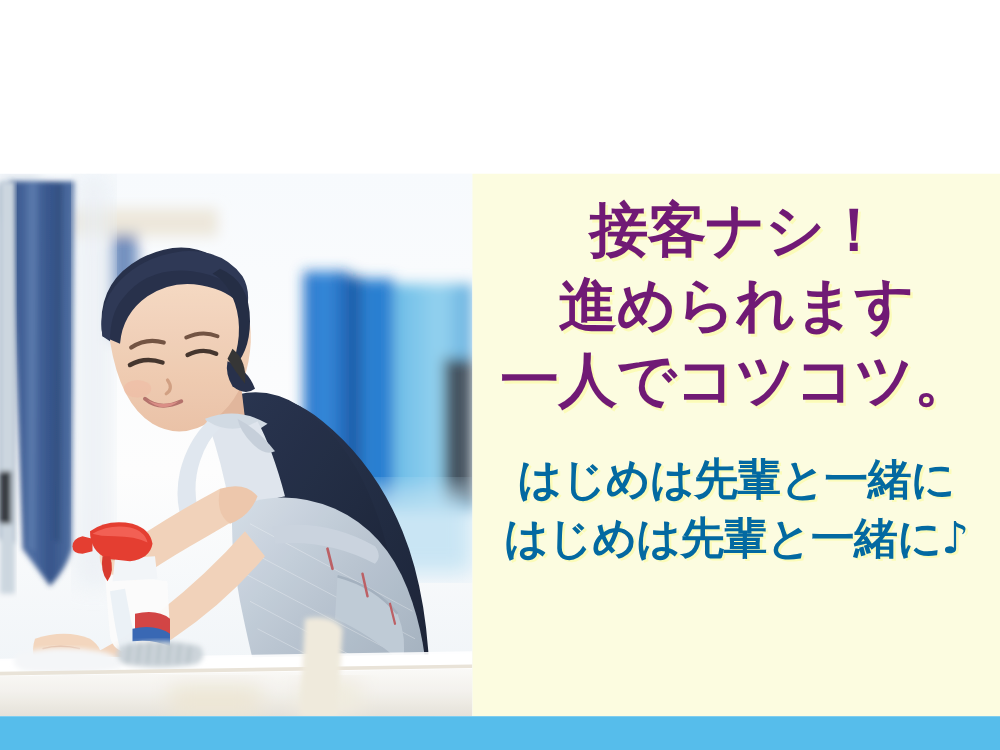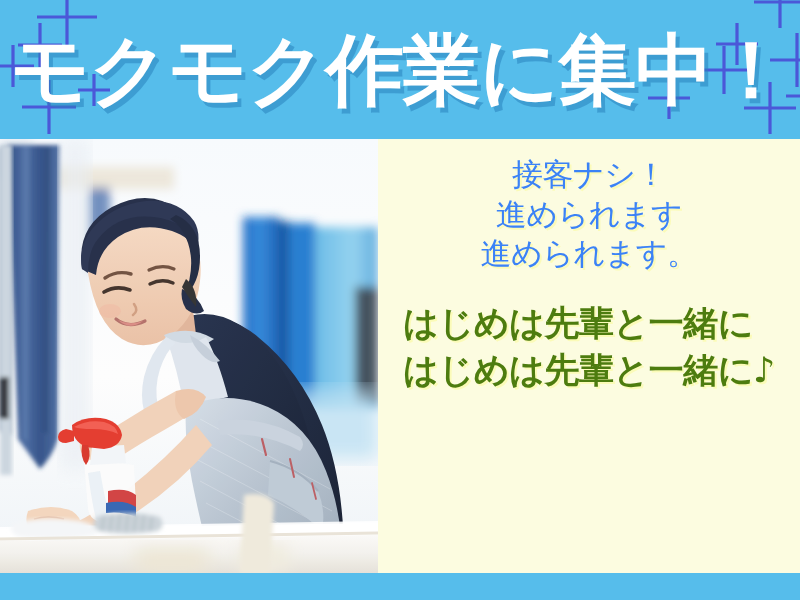--- a/index.html
+++ b/index.html
@@ -63,83 +63,59 @@
     width: 422px; height: 434px;
     background: #fcfce0;
     display: flex;
     flex-direction: column;
     align-items: center;
     justify-content: flex-start;
     box-sizing: border-box;
     padding-top: 16px;
   }
   .panel-main {
-    color: #3b82f6;
-    font-size: 31px;
-    font-weight: normal;
+    color: #701a75;
+    font-size: 47px;
+    font-weight: bold;
     line-height: 1.28;
     text-align: center;
     white-space: nowrap;
     text-shadow: 2px 2px 0 #fbfbb8;
     letter-spacing: -0.5px;
   }
   .panel-main .l1 { display: block; }
   .panel-main .l2 { display: block; }
   .panel-main .l3 { display: block; }
   .panel-sub {
     margin-top: 26px;
-    color: #4d7c0f;
+    color: #0369a1;
     font-size: 35px;
     font-weight: bold;
     line-height: 1.34;
+    text-align: center;
     white-space: nowrap;
     text-shadow: 2px 2px 0 #fbfbb8;
     letter-spacing: -0.5px;
   }
   .panel-sub .s1 { display: block; }
   .panel-sub .s2 { display: block; }
 
   
   .bottombar {
     position: absolute;
     left: 0; top: 573px;
     width: 800px; height: 27px;
     background: #56bdeb;
   }
 </style>
 </head>
 <body>
 
 <div id="poster">
 
-  <div class="banner">
-
-    <svg class="sparkles" viewBox="0 0 800 139" aria-hidden="true">
-      <g stroke="#4b58d8" stroke-width="3.2" fill="none" stroke-linecap="butt">
-
-        <path d="M37 17 H97 M67 -13 V47"></path>
-        <path d="M18 45 H62 M40 23 V67"></path>
-        <path d="M-8 66 H34 M13 45 V87"></path>
-        <path d="M22 107 H76 M49 80 V134"></path>
-        <path d="M78 90 H110 M94 74 V106"></path>
-      </g>
-      <g stroke="#4b58d8" stroke-width="3.2" fill="none">
-
-        <path d="M754 2 H806 M780 -24 V28"></path>
-        <path d="M716 44 H758 M737 23 V65"></path>
-        <path d="M770 60 H824 M797 33 V87"></path>
-        <path d="M700 70 H748 M724 46 V94"></path>
-        <path d="M744 108 H796 M770 82 V134"></path>
-        <path d="M648 98 H690 M669 77 V119"></path>
-        <path d="M786 96 H828 M807 75 V117"></path>
-      </g>
-    </svg>
-
-    <div class="banner-title">モクモク作業に集中！</div>
-  </div>
 
   <div class="photo">
     <svg width="378" height="434" viewBox="0 0 378 434" aria-hidden="true">
       <defs>
         <linearGradient id="wallG" x1="0" y1="0" x2="0" y2="1">
           <stop offset="0%" stop-color="#f7fafd"></stop>
           <stop offset="55%" stop-color="#fdfdfd"></stop>
           <stop offset="100%" stop-color="#eef3f7"></stop>
         </linearGradient>
         <linearGradient id="curtG" x1="0" y1="0" x2="1" y2="0">
@@ -347,21 +323,21 @@
       </g>
 
       <rect x="0" y="0" width="378" height="434" fill="#ffffff" opacity="0.06"></rect>
     </svg>
   </div>
 
   <div class="panel">
     <div class="panel-main">
       <span class="l1">接客ナシ！</span>
       <span class="l2">進められます</span>
-      <span class="l3">進められます。</span>
+      <span class="l3">一人でコツコツ。</span>
     </div>
     <div class="panel-sub">
       <span class="s1">はじめは先輩と一緒に</span>
       <span class="s2">はじめは先輩と一緒に♪</span>
     </div>
   </div>
 
   <div class="bottombar"></div>
 
 </div>

